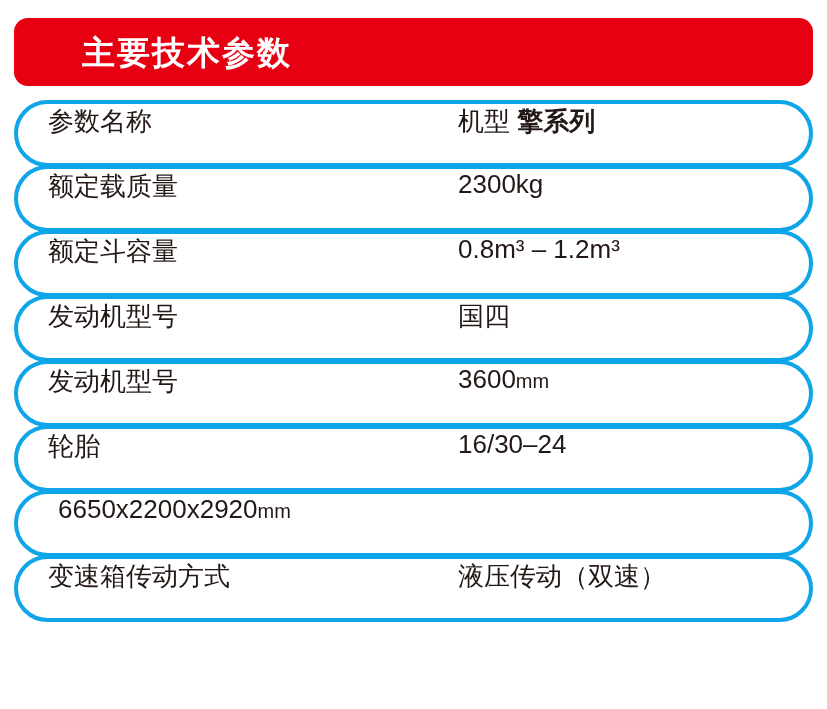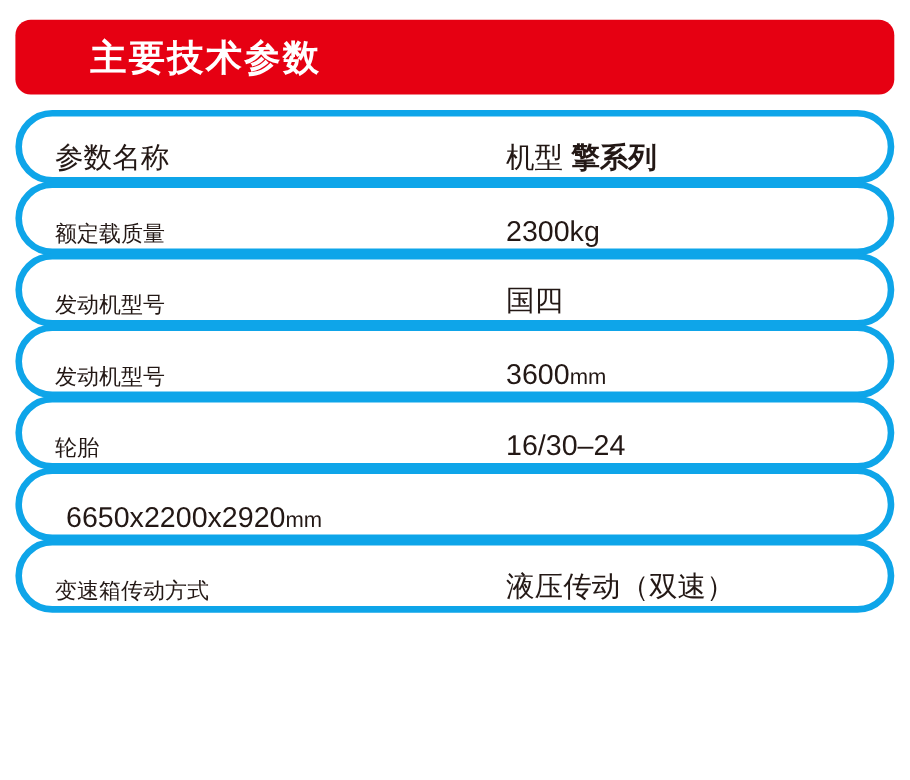--- a/index.html
+++ b/index.html
@@ -41,32 +41,32 @@
   .spec-table {
     display: flex;
     flex-direction: column;
     gap: 0px;
   }
   .spec-row {
     position: relative;
     width: 799px;
     height: 67px;
     box-sizing: border-box;
-    border: 6px solid #0ea5e9;
+    border: 4px solid #0ea5e9;
     border-radius: 34px;
     display: flex;
-    align-items: flex-end;
+    align-items: flex-start;
     margin-bottom: -2px;
     background: transparent;
   }
   .cell-name {
     width: 400px;
     box-sizing: border-box;
     padding-left: 30px;
-    font-size: 20px;
+    font-size: 26px;
     color: #231815;
     white-space: nowrap;
   }
   .cell-value {
     flex: 1;
     box-sizing: border-box;
     font-size: 26px;
     color: #231815;
     white-space: nowrap;
     margin-left: 40px;
@@ -96,20 +96,24 @@
     <div class="spec-row row-head">
       <span class="cell-name">参数名称</span>
       <span class="cell-value"><span>机型 </span><span class="bold-part">擎系列</span></span>
     </div>
 
     <div class="spec-row">
       <span class="cell-name">额定载质量</span>
       <span class="cell-value">2300kg</span>
     </div>
 
+    <div class="spec-row">
+      <span class="cell-name">额定斗容量</span>
+      <span class="cell-value">0.8m³ – 1.2m³</span>
+    </div>
 
     <div class="spec-row">
       <span class="cell-name">发动机型号</span>
       <span class="cell-value">国四</span>
     </div>
 
     <div class="spec-row">
       <span class="cell-name">发动机型号</span>
       <span class="cell-value"><span>3600</span><span class="unit-small">mm</span></span>
     </div>

